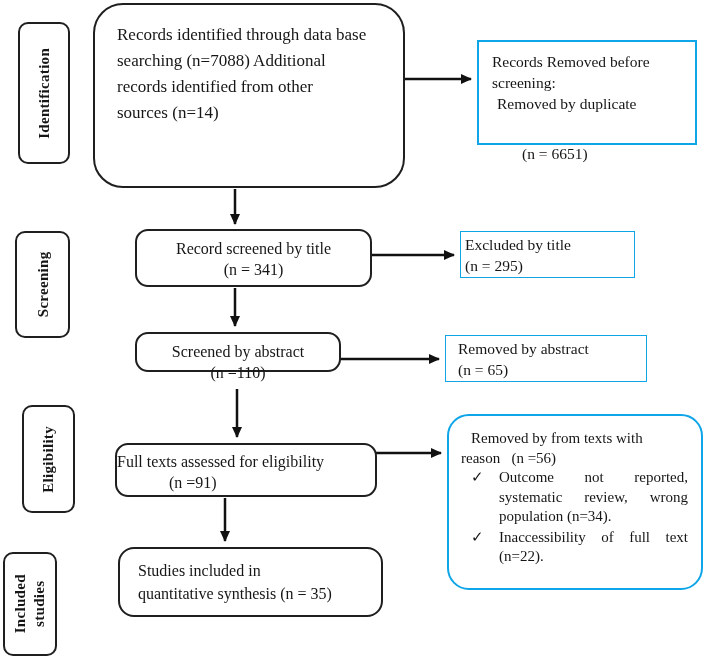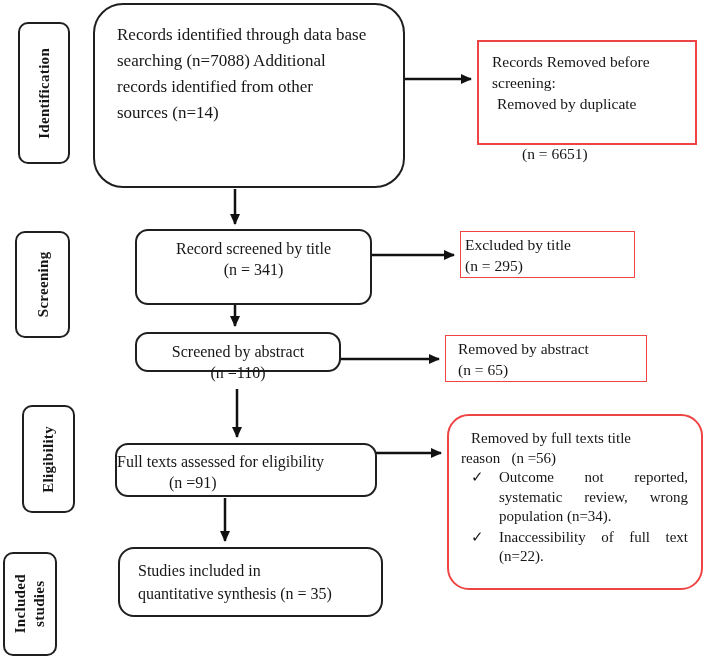--- a/index.html
+++ b/index.html
@@ -3,32 +3,32 @@
 <meta charset="utf-8">
 <style>
   html,body{margin:0;padding:0;background:#ffffff;}
   #canvas{
     position:relative;width:708px;height:661px;background:#ffffff;
     font-family:"Liberation Serif","DejaVu Serif",serif;
     color:#161616;overflow:hidden;
   }
   .box{position:absolute;box-sizing:border-box;background:#ffffff;}
   .main-box{border:2.2px solid #1f1f1f;}
-  .excl-box{border:2px solid #ef4444;}
+  .excl-box{border:2px solid #0ea5e9;}
   .line{display:block;}
 
   
   .stage{border:2.2px solid #1f1f1f;border-radius:10px;display:flex;align-items:center;justify-content:center;}
   .stage-label{transform:rotate(-90deg);font-weight:bold;font-size:15px;line-height:1.25;
                white-space:pre-line;text-align:center;letter-spacing:.3px;}
 
   
   #box-records{left:93px;top:3px;width:312px;height:185px;border-radius:30px;
                font-size:17px;line-height:26px;padding:17px 14px 0 22px;}
-  #box-title{left:135px;top:229px;width:237px;height:76px;border-radius:13px;
+  #box-title{left:135px;top:229px;width:237px;height:58px;border-radius:13px;
              font-size:16px;line-height:21px;text-align:center;padding-top:7px;}
   #box-abstract{left:135px;top:332px;width:206px;height:40px;border-radius:13px;
                 font-size:16px;line-height:21px;text-align:center;padding-top:7px;}
   #box-fulltext{left:115px;top:443px;width:262px;height:54px;border-radius:13px;
                 font-size:16px;line-height:21px;padding-top:6px;}
   #box-fulltext .line:nth-child(1){}
   #box-fulltext .line:nth-child(2){padding-left:52px;}
   #box-included{left:118px;top:547px;width:265px;height:70px;border-radius:16px;
                 font-size:16px;line-height:23px;padding:10px 0 0 18px;}
 
@@ -124,21 +124,21 @@
     <span class="line">Excluded by title</span>
     <span class="line">(n = 295)</span>
   </div>
 
   <div class="box excl-box" id="excl-abstract">
     <span class="line">Removed by abstract</span>
     <span class="line">(n = 65)</span>
   </div>
 
   <div class="box excl-box" id="excl-fulltext">
-    <span class="line t1">Removed by full texts title</span>
+    <span class="line t1">Removed by from texts with</span>
     <span class="line t2">reason   (n =56)</span>
     <div class="bullet">
       <span class="check">✓</span>
       <span>Outcome not reported, systematic review, wrong population (n=34).</span>
     </div>
     <div class="bullet">
       <span class="check">✓</span>
       <span>Inaccessibility of full text (n=22).</span>
     </div>
   </div>

